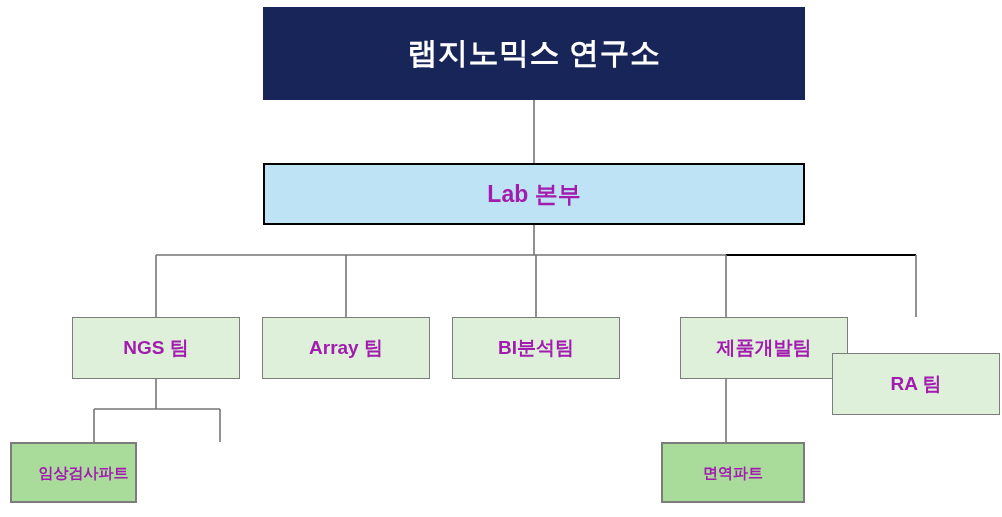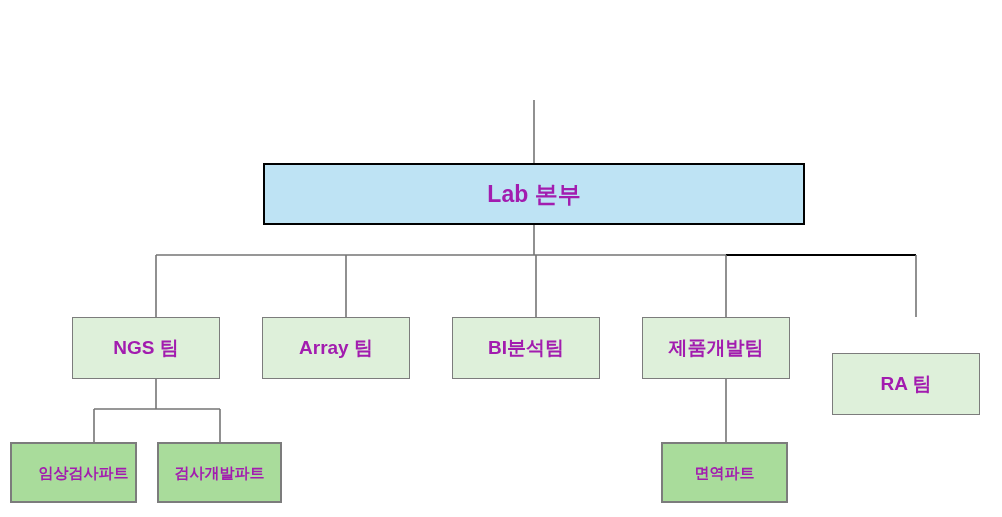--- a/index.html
+++ b/index.html
@@ -45,42 +45,42 @@
   .node-division {
     left: 263px; top: 163px;
     width: 542px; height: 62px;
     background: #bee3f4;
     border: 2px solid #000000;
     font-size: 23px;
     font-weight: 700;
   }
   .node-team {
     top: 317px;
-    width: 148px; height: 62px;
+    width: 168px; height: 62px;
     background: #def0da;
     border: 1.5px solid #7c7c7c;
     font-size: 19px;
     font-weight: 700;
   }
   .team-0 { left: 72px; }
   .team-1 { left: 262px; }
   .team-2 { left: 452px; text-align: center; }
-  .team-3 { left: 642px; }
+  .team-3 { left: 680px; }
   .team-4 { left: 832px; margin-top: 36px; }
   .node-part {
     top: 442px;
     height: 61px;
     background: #a9dc9b;
     border: 2px solid #7c7c7c;
     font-size: 15px;
     font-weight: 700;
   }
   .part-0 { left: 10px;  width: 127px; padding-left: 20px; }
   .part-1 { left: 157px; width: 125px; }
-  .part-2 { left: 661px; width: 127px; }
+  .part-2 { left: 661px; width: 144px; }
 </style>
 </head>
 <body>
 
 <div class="canvas">
 
   <svg class="connectors" width="1002" height="517" viewBox="0 0 1002 517" fill="none" xmlns="http://www.w3.org/2000/svg">
 
     <path d="M534 100 V163" stroke="#757575" stroke-width="1.6"></path>
 
@@ -97,20 +97,23 @@
     <path d="M916 255 V317" stroke="#757575" stroke-width="1.6"></path>
 
     <path d="M156 379 V409" stroke="#757575" stroke-width="1.6"></path>
     <path d="M94 409 H220" stroke="#757575" stroke-width="1.6"></path>
     <path d="M94 409 V442" stroke="#757575" stroke-width="1.6"></path>
     <path d="M220 409 V442" stroke="#757575" stroke-width="1.6"></path>
 
     <path d="M726 379 V442" stroke="#757575" stroke-width="1.6"></path>
   </svg>
 
+  <div class="node node-root">
+    <span>랩지노믹스 연구소</span>
+  </div>
 
   <div class="node node-division">
     <span>Lab 본부</span>
   </div>
 
   <div class="node node-team team-0">
     <span>NGS 팀</span>
   </div>
 
   <div class="node node-team team-1">
@@ -126,21 +129,18 @@
   </div>
 
   <div class="node node-team team-4">
     <span>RA 팀</span>
   </div>
 
   <div class="node node-part part-0">
     <span>임상검사파트</span>
   </div>
 
-  <div class="node node-part part-1">
-    <span>검사개발파트</span>
-  </div>
 
   <div class="node node-part part-2">
     <span>면역파트</span>
   </div>
 
 </div>
 
 </body></html>

